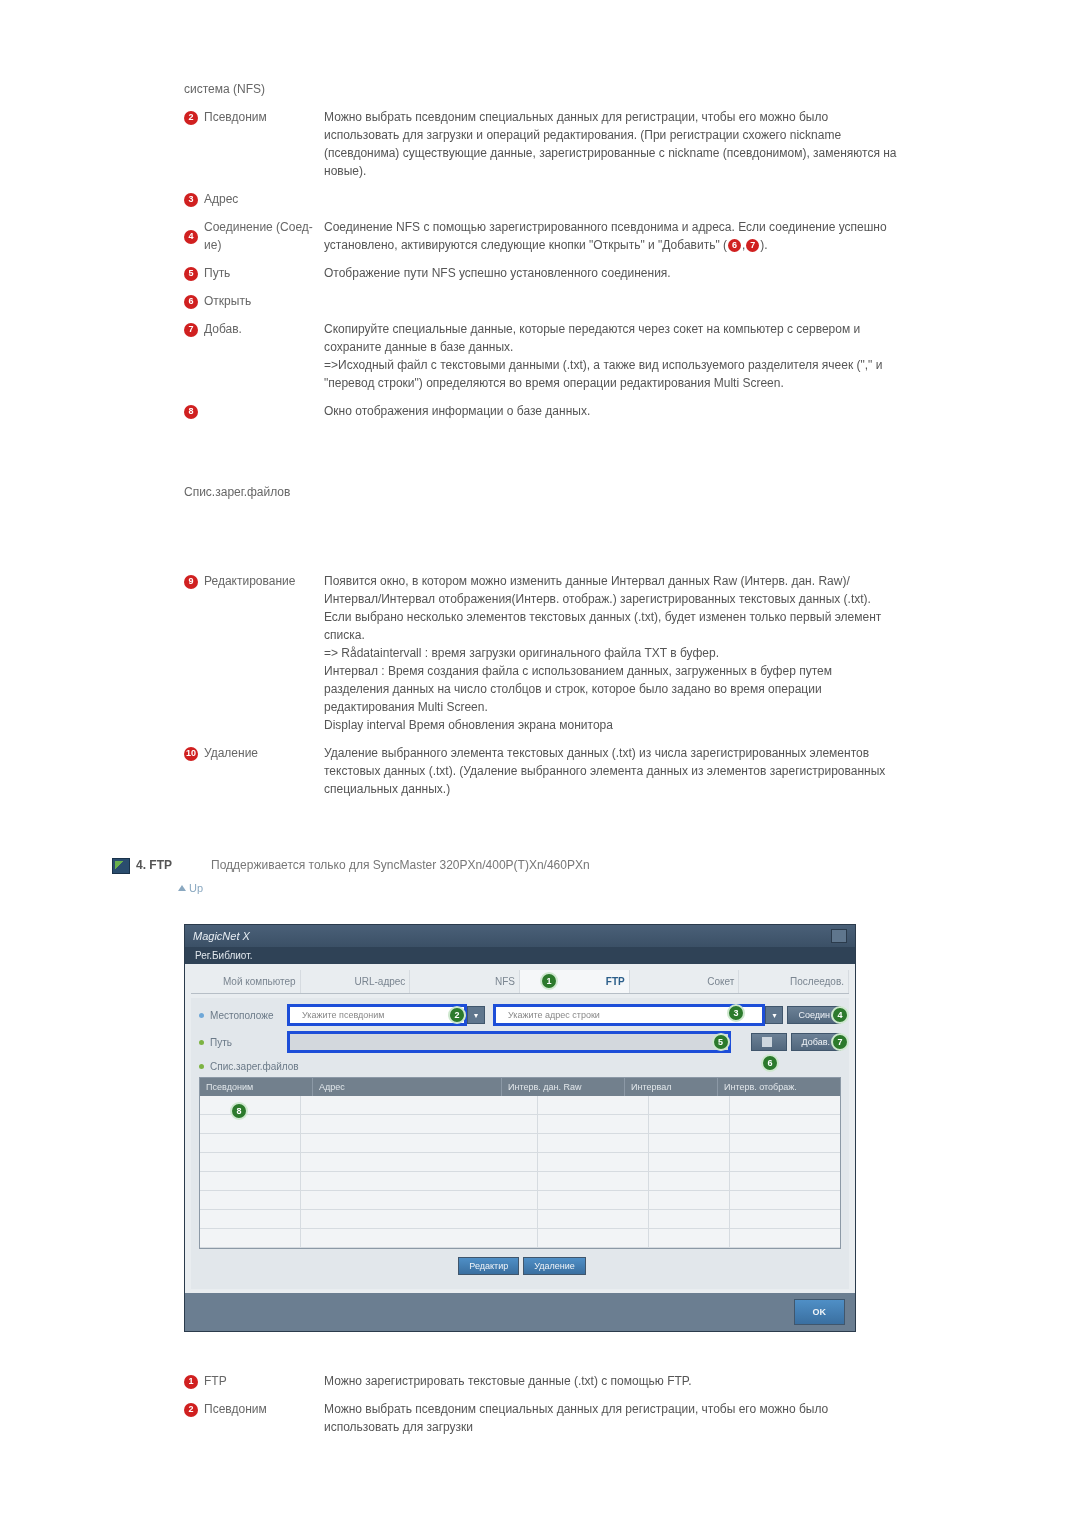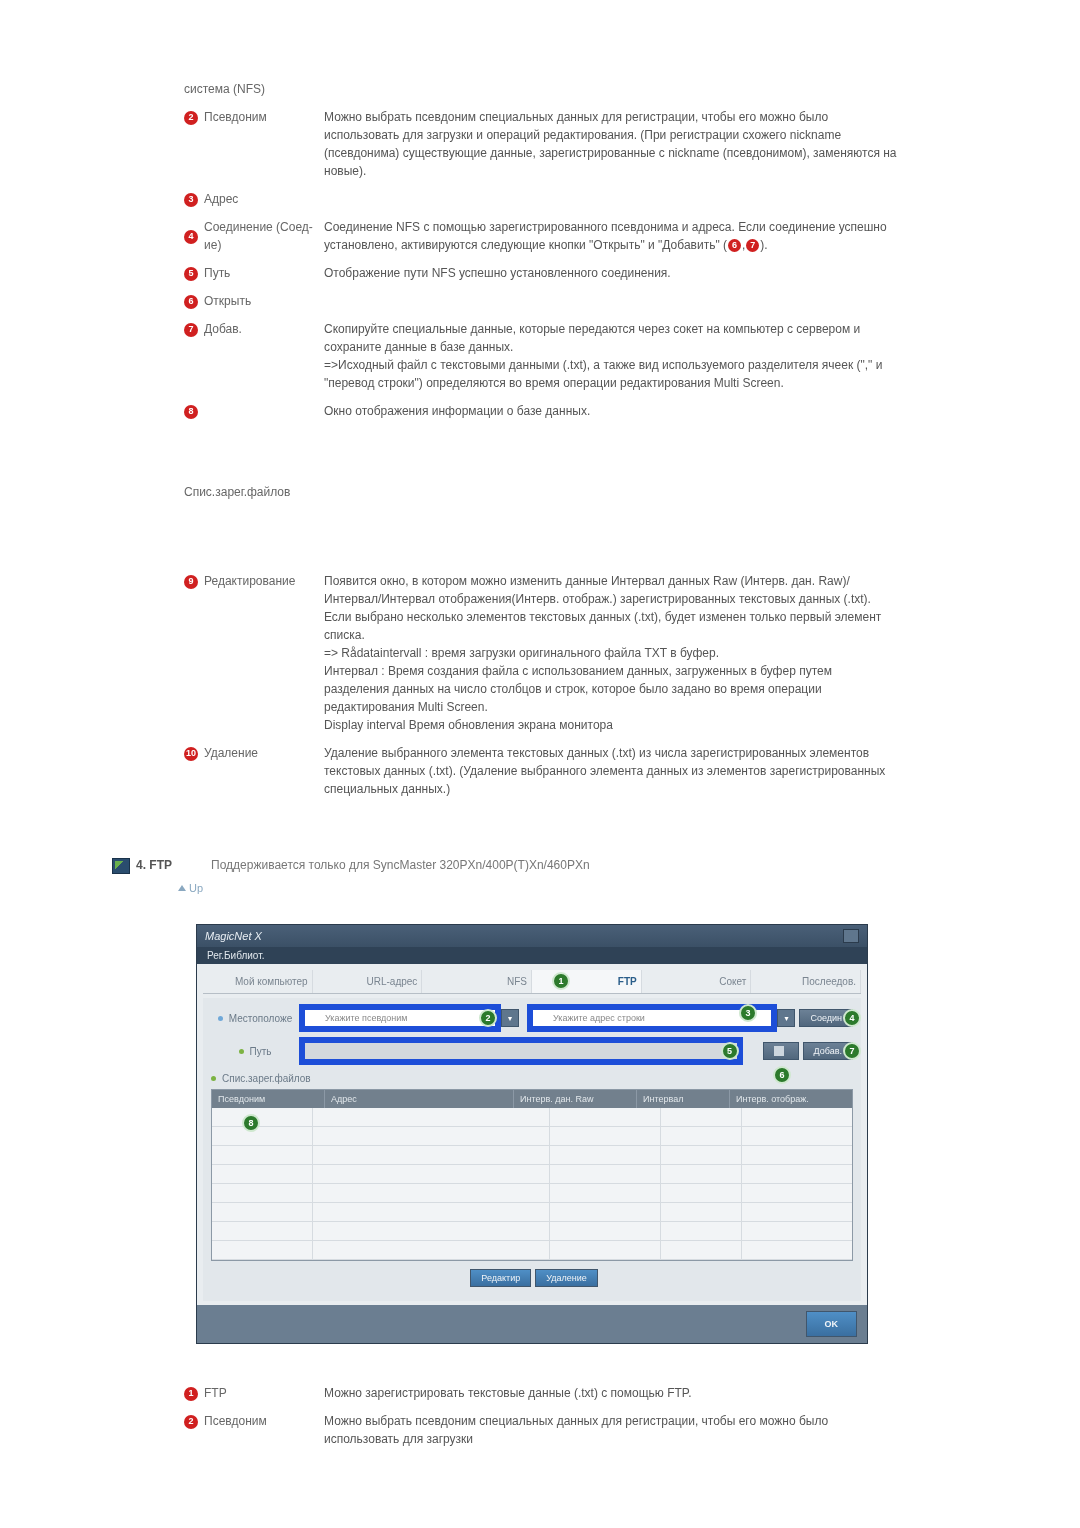--- a/index.html
+++ b/index.html
@@ -104,21 +104,21 @@
     border-bottom:6px solid #8aa8c0;
     margin-right:3px;
   }
   .section-heading .note {
     color: #777;
   }
 
   
   .app {
     width: 670px;
-    margin: 0 0 40px 12px;
+    margin: 0 0 40px 0;
     background: #3b5066;
     border: 1px solid #2b3b4c;
     font-size: 10px;
     color: #cfd8e0;
   }
   .app-titlebar {
     background: linear-gradient(#4a6078, #3b5066);
     padding: 4px 8px;
     display: flex;
     align-items: center;
@@ -167,34 +167,33 @@
   .form-row {
     display: flex;
     align-items: center;
     margin-bottom: 5px;
   }
   .form-row .lbl {
     width: 88px;
     color: #6b7a88;
     display: flex;
     align-items: center;
-    justify-content: center;
   }
   .bullet {
     width: 5px; height: 5px; border-radius: 50%;
     background: #6fa8d8; margin-right: 6px; flex-shrink: 0;
   }
   .bullet.green { background: #7cb342; }
   .textbox {
     background: #ffffff;
-    border: 6px solid #1d4ed8;
+    border: 3px solid #1d4ed8;
     height: 16px;
     flex: 1;
     color: #888;
-    padding: 0 20px;
+    padding: 0 12px;
     display: flex;
     align-items: center;
     font-size: 9px;
   }
   .textbox.gray { background: #d3d8dd; }
   .dd {
     width: 16px; height: 16px; background: #5f768d; border: 1px solid #40566c;
     display:flex;align-items:center;justify-content:center;color:#fff;font-size:8px;
   }
   .btn {

